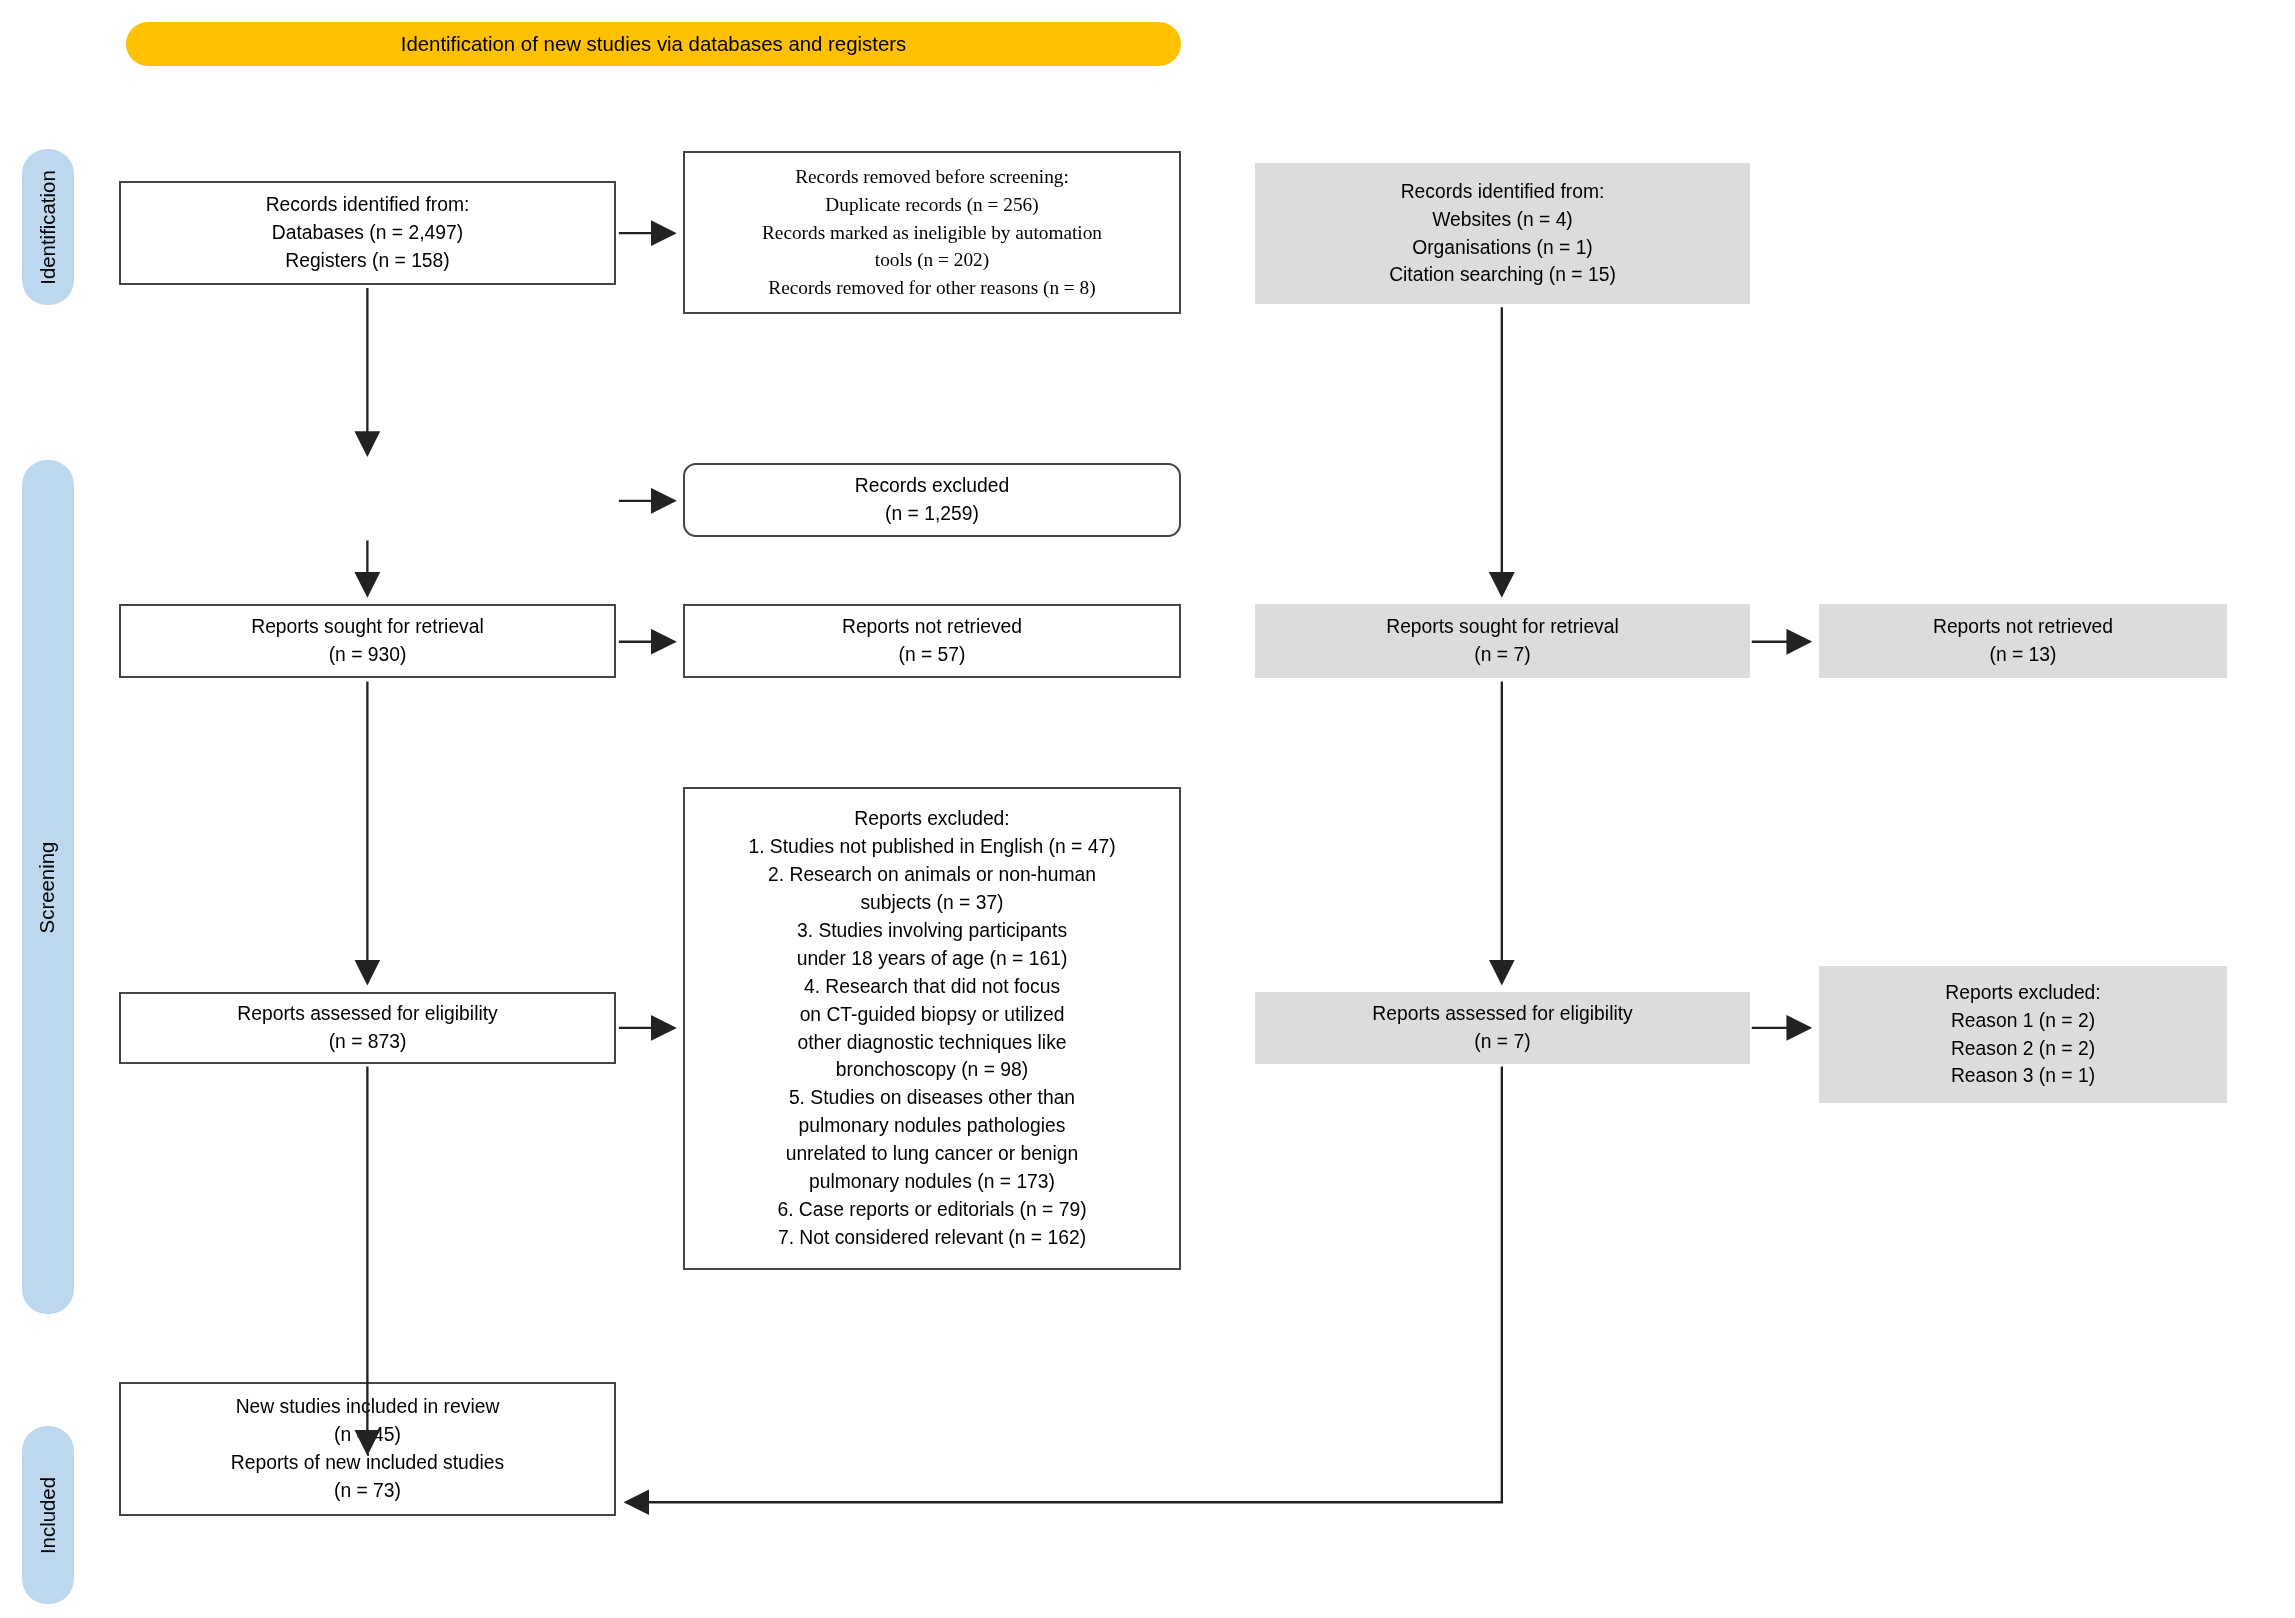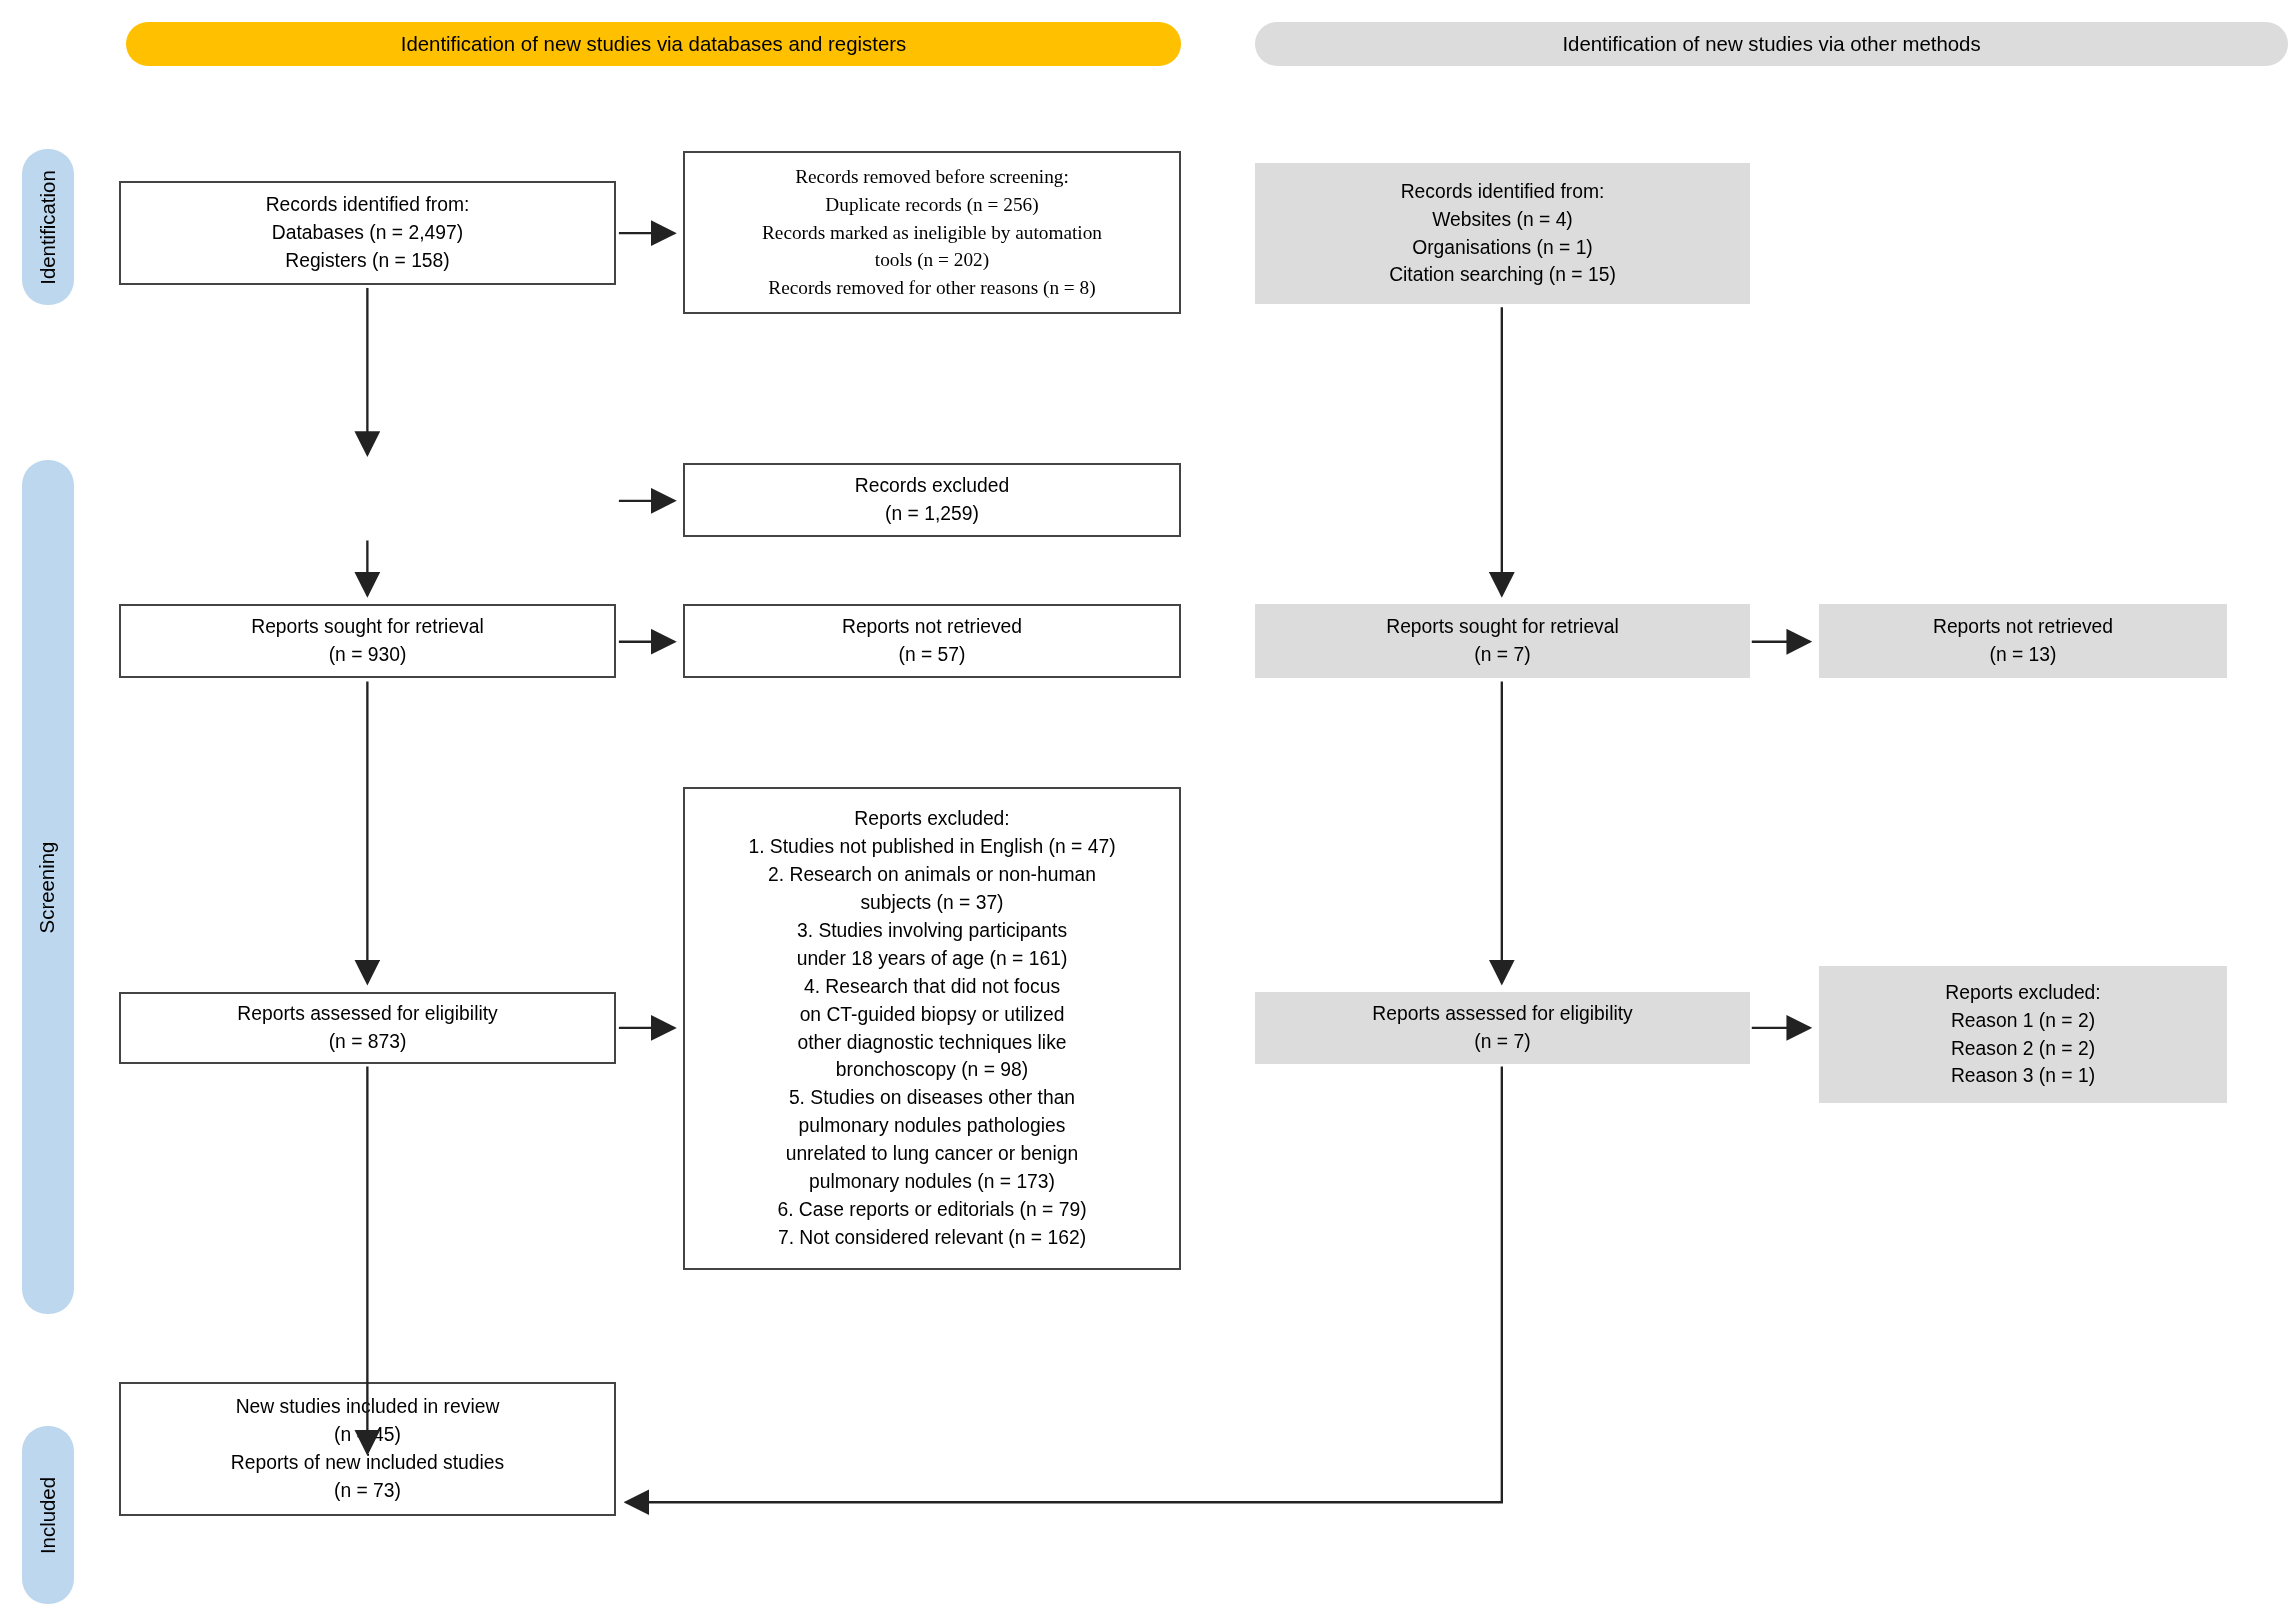--- a/index.html
+++ b/index.html
@@ -29,41 +29,40 @@
   svg.arrows { position:absolute; left:0; top:0; width:2295px; height:1619px; pointer-events:none; }
   svg.arrows line, svg.arrows polyline { stroke:var(--arrow-color,#222222); stroke-width:4.5; fill:none; }
   #ahead path { fill:var(--arrow-color,#222222); }
 </style>
 </head>
 <body>
 
 <div class="canvas">
 
   <div class="banner orange" style="left:126px; top:22.4px; width:1055px;">Identification of new studies via databases and registers</div>
-  <div class="banner gray" style="left:1255px; top:22.4px; width:1033px;">Identification of new studies via other methods</div>
 
   <div class="stage" style="left:22.4px; top:149px; height:156px;">
     <span>Identification</span>
   </div>
   <div class="stage" style="left:22.4px; top:460px; height:854px;">
     <span>Screening</span>
   </div>
   <div class="stage" style="left:22.4px; top:1426px; height:178px;">
     <span>Included</span>
   </div>
 
   <div class="box bordered" style="left:119px; top:181px; width:497px; height:104px;">Records identified from:
 Databases (n = 2,497)
 Registers (n = 158)</div>
   <div class="box bordered" style="left:683px; top:151px; width:498px; height:163px;font-family:Liberation Serif, serif;">Records removed before screening:
 Duplicate records (n = 256)
 Records marked as ineligible by automation
 tools (n = 202)
 Records removed for other reasons (n = 8)</div>
-  <div class="box bordered" style="left:683px; top:463px; width:498px; height:74px;">Records excluded
+  <div class="box bordered" style="left:683px; top:463px; width:498px; height:74px;border-radius:13px;">Records excluded
 (n = 1,259)</div>
   <div class="box bordered" style="left:119px; top:604px; width:497px; height:74px;">Reports sought for retrieval
 (n = 930)</div>
   <div class="box bordered" style="left:683px; top:604px; width:498px; height:74px;">Reports not retrieved
 (n = 57)</div>
   <div class="box bordered" style="left:683px; top:787px; width:498px; height:483px;">Reports excluded:
 1. Studies not published in English (n = 47)
 2. Research on animals or non-human
 subjects (n = 37)
 3. Studies involving participants

